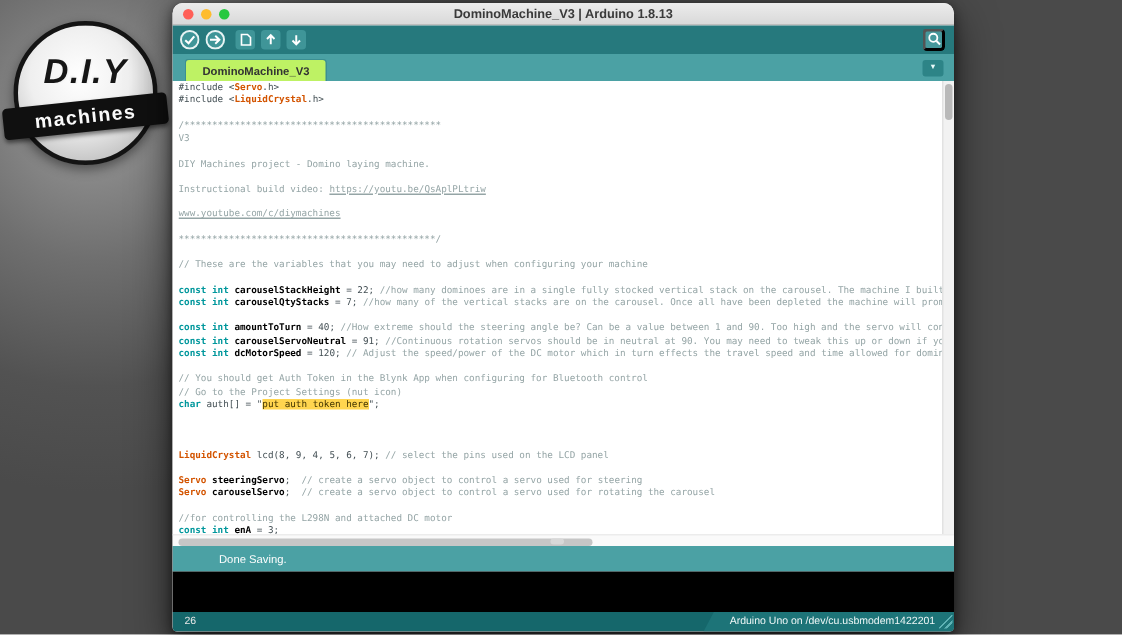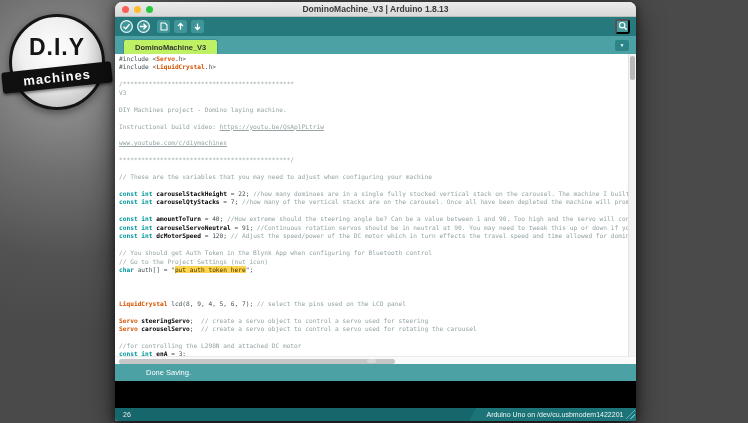--- a/index.html
+++ b/index.html
@@ -19,20 +19,21 @@
     position:absolute; inset:0; border-radius:50%;
     background: radial-gradient(circle at 46% 38%, #ffffff 0%, #efefef 45%, #c2c2c2 80%, #8d8d8d 100%);
     border:3px solid #141414;
     box-shadow: 0 3px 8px rgba(0,0,0,0.45);
   }
   .logo-title {
     position:absolute; top:20px; left:0; width:100%; text-align:center;
     font-size:23px; font-weight:bold; letter-spacing:1px; color:#161616;
     text-shadow: 1px 1px 0 #f5f5f5, -1px -1px 0 #f5f5f5;
     font-family:"Liberation Sans", sans-serif;
+    font-style:italic;
   }
   .logo-banner {
     position:absolute; left:-7px; top:53px; width:110px; height:21px;
     background:#101010; border-radius:3px; transform:rotate(-6deg);
     display:flex; align-items:center; justify-content:center;
     box-shadow:0 2px 3px rgba(0,0,0,0.5);
   }
   .logo-banner span { color:#fafafa; font-size:13px; font-weight:bold; letter-spacing:1px; }
 
   

